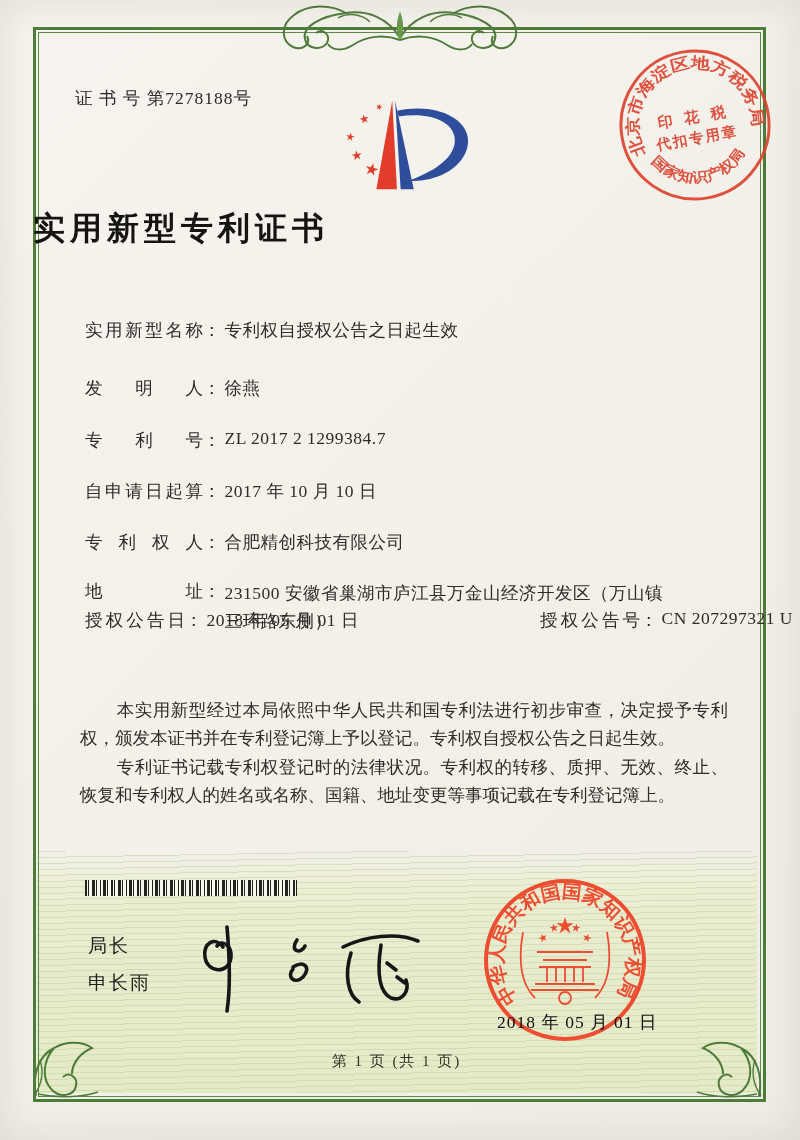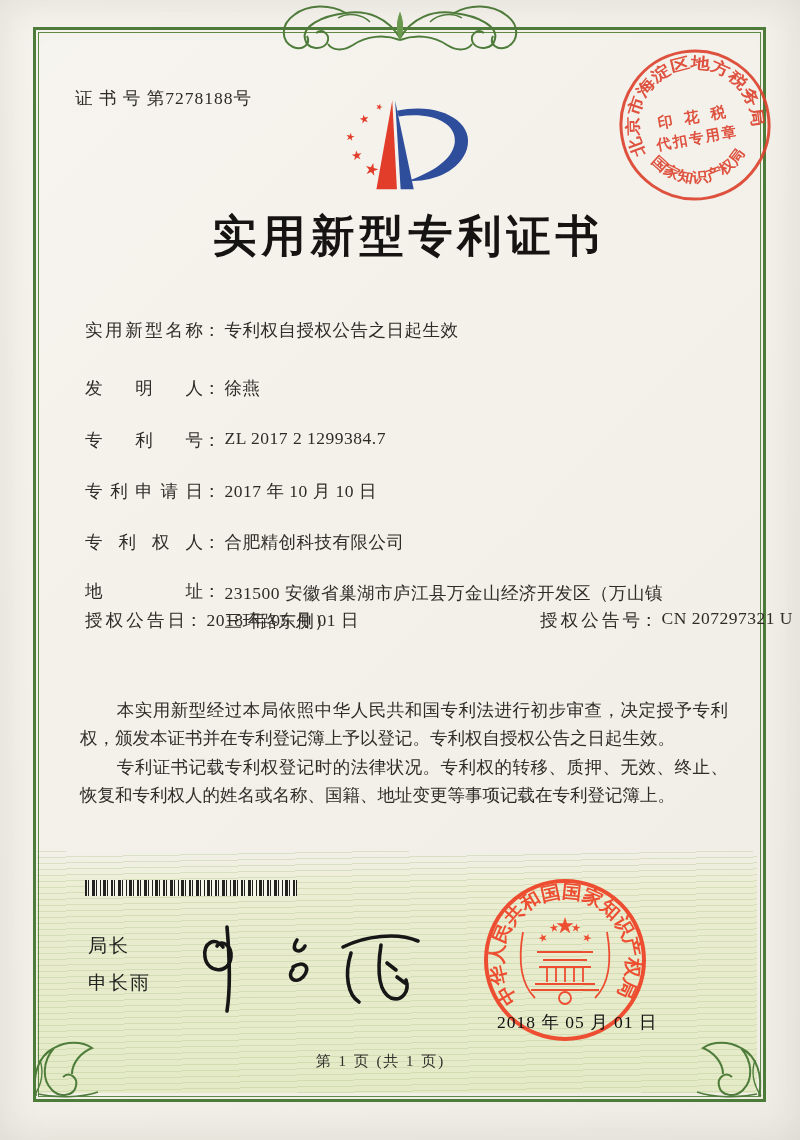--- a/index.html
+++ b/index.html
@@ -11,42 +11,42 @@
   
   .frame{position:absolute;left:33px;top:27px;width:727px;height:1069px;
          border:3px solid #4e7c3a;}
   .frame::after{content:"";position:absolute;inset:2px;border:1px solid #5d8a45;}
   
   .green-zone{position:absolute;left:37px;top:851px;width:720px;height:242px;
     background:
       repeating-linear-gradient(179deg, rgba(178,198,144,.38) 0 1px, rgba(255,255,255,0) 1px 6px),
       linear-gradient(180deg, rgba(238,238,214,.0) 0, rgba(236,238,210,.9) 34px, #e9eccf 70px, #e4eac6 100%);}
   .cert-no{position:absolute;left:75px;top:86px;font-size:17.5px;color:#2c2a27;letter-spacing:1px;}
-  .title{position:absolute;left:33px;top:207px;width:727px;text-align:center;
-         font-size:44px;font-weight:bold;letter-spacing:5px;color:#151412;padding-left:12px;}
+  .title{position:absolute;left:33px;top:207px;width:727px;
+         font-size:32px;font-weight:bold;letter-spacing:5px;color:#151412;}
   .row{position:absolute;left:85px;font-size:17.5px;color:#2e2c28;white-space:nowrap;}
   .flabel{display:inline-block;width:118px;text-align:justify;text-align-last:justify;vertical-align:top;}
   .colon{display:inline-block;vertical-align:top;}
   .fval{display:inline-block;vertical-align:top;margin-left:4px;letter-spacing:.5px;}
   .fval.wrap{white-space:normal;width:452px;line-height:28px;}
   .row-grant-no{position:absolute;left:455px;top:0;}
   .paras{position:absolute;left:80px;top:696px;width:648px;font-size:17.5px;line-height:28.4px;
          color:#2f2d29;text-align:justify;}
   .paras p{margin:0;text-indent:2.1em;}
   .barcode{position:absolute;left:85px;top:880px;width:212px;height:16px;
     background:repeating-linear-gradient(90deg,
       #23221f 0 2px,#f6f5ea 2px 3px,#23221f 3px 4px,#f6f5ea 4px 7px,
       #23221f 7px 10px,#f6f5ea 10px 11px,#23221f 11px 12px,#f6f5ea 12px 15px,
       #23221f 15px 16px,#f6f5ea 16px 18px,#23221f 18px 21px,#f6f5ea 21px 22px,
       #23221f 22px 23px,#f6f5ea 23px 26px);}
   .signer{position:absolute;left:88px;font-family:"Liberation Sans","DejaVu Sans",sans-serif;
           font-size:19px;color:#20201e;letter-spacing:2px;}
   .signer.t{top:933px;font-family:Liberation Mono, monospace;} .signer.n{top:970px;}
   .seal-date{position:absolute;left:497px;top:1010px;font-size:17.5px;color:#111;letter-spacing:1px;z-index:6;}
-  .footer{position:absolute;left:17px;top:1052px;width:727px;text-align:center;
+  .footer{position:absolute;left:33px;top:1052px;width:727px;text-align:center;
           font-size:15px;color:#33312d;letter-spacing:2px;}
   svg{position:absolute;overflow:visible;}
   .orn{color:#51813c;}
   .seal-text{font-family:"Liberation Serif","DejaVu Serif",serif;font-weight:bold;}
 </style>
 </head>
 <body>
 
 <div class="page">
 
@@ -106,21 +106,21 @@
   <div class="row" style="top:318px">
     <span class="flabel">实用新型名称</span><span class="colon">：</span><span class="fval">专利权自授权公告之日起生效</span>
   </div>
   <div class="row" style="top:376px">
     <span class="flabel">发明人</span><span class="colon">：</span><span class="fval">徐燕</span>
   </div>
   <div class="row" style="top:428px">
     <span class="flabel">专利号</span><span class="colon">：</span><span class="fval">ZL 2017 2 1299384.7</span>
   </div>
   <div class="row" style="top:479px">
-    <span class="flabel">专利申请日</span><span class="colon">：</span><span class="fval">2017 年 10 月 10 日</span>
+    <span class="flabel">自申请日起算</span><span class="colon">：</span><span class="fval">2017 年 10 月 10 日</span>
   </div>
   <div class="row" style="top:530px">
     <span class="flabel">专利权人</span><span class="colon">：</span><span class="fval">合肥精创科技有限公司</span>
   </div>
   <div class="row" style="top:579px">
     <span class="flabel">地址</span><span class="colon">：</span><span class="fval wrap">231500 安徽省巢湖市庐江县万金山经济开发区（万山镇三环路东侧）</span>
   </div>
   <div class="row" style="top:608px;width:680px">
     <span class="flabel" style="width:100px">授权公告日</span><span class="colon">：</span><span class="fval">2018 年 05 月 01 日</span>
     <span class="row-grant-no">

